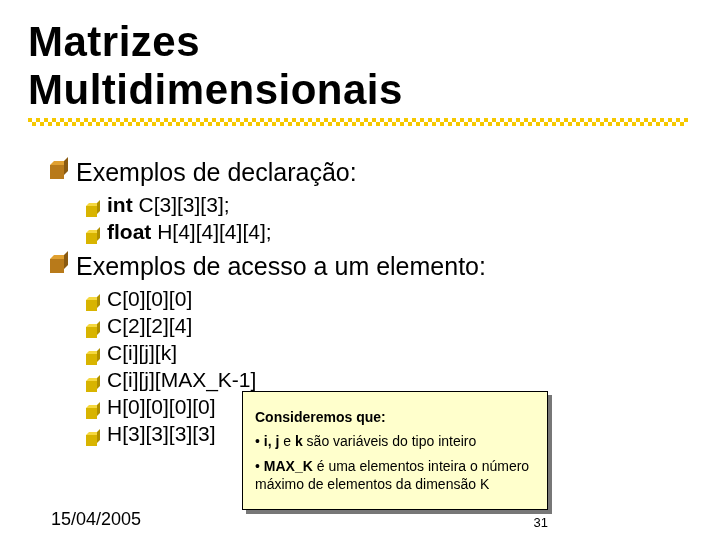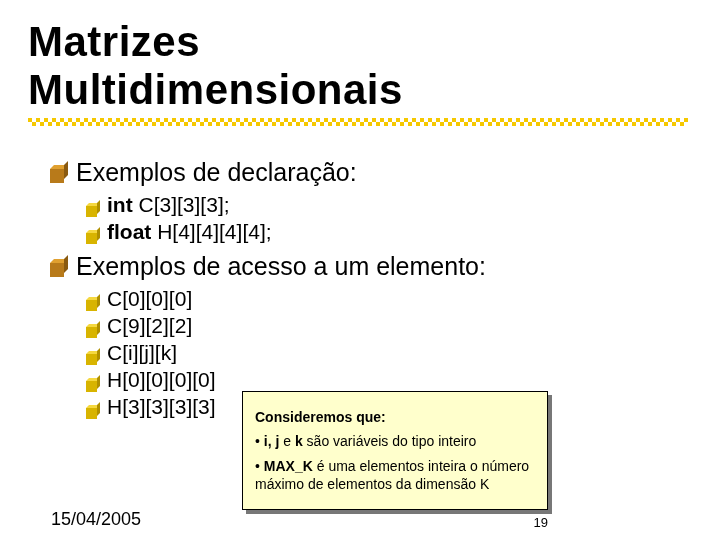--- a/index.html
+++ b/index.html
@@ -9,21 +9,21 @@
   .underline {
     height: 8px; width: 660px; margin-left: 0;
     background-image:
       linear-gradient(90deg, #f5c800 0 4px, transparent 4px 8px),
       linear-gradient(90deg, transparent 0 4px, #f5c800 4px 8px);
     background-size: 8px 4px, 8px 4px;
     background-position: 0 0, 0 4px;
     background-repeat: repeat-x, repeat-x;
   }
   .body { padding: 24px 0 0 22px; }
-  .lvl1 { display: flex; align-items: center; margin: 8px 0 6px 0; }
+  .lvl1 { display: flex; align-items: flex-start; margin: 8px 0 6px 0; }
   .cube1 { width: 14px; height: 14px; flex: none; margin-top: 7px; position: relative; }
   .cube1::before, .cube1::after { content: ""; position: absolute; }
   .cube1 { background: #b87a1a; }
   .cube1::before { left: 0; top: -4px; width: 14px; height: 4px; background: #e0a030; transform: skewX(-45deg); transform-origin: bottom left; }
   .cube1::after { right: -4px; top: -4px; width: 4px; height: 14px; background: #8a5a10; transform: skewY(-45deg); transform-origin: top left; }
   .cube2 { width: 11px; height: 11px; flex: none; margin-top: 6px; position: relative; background: #d8b400; }
   .cube2::before, .cube2::after { content: ""; position: absolute; }
   .cube2::before { left: 0; top: -3px; width: 11px; height: 3px; background: #f5d840; transform: skewX(-45deg); transform-origin: bottom left; }
   .cube2::after { right: -3px; top: -3px; width: 3px; height: 11px; background: #b09000; transform: skewY(-45deg); transform-origin: top left; }
   .lvl1-text { font-size: 25px; margin-left: 12px; color: #000; }
@@ -65,39 +65,43 @@
     <div class="lvl1">
       <span class="cube1"></span>
       <span class="lvl1-text">Exemplos de acesso a um elemento:</span>
     </div>
     <div class="lvl2">
       <span class="cube2"></span>
       <span class="lvl2-text">C[0][0][0]</span>
     </div>
     <div class="lvl2">
       <span class="cube2"></span>
-      <span class="lvl2-text">C[9][2][2]</span>
+      <span class="lvl2-text">C[2][2][4]</span>
     </div>
     <div class="lvl2">
       <span class="cube2"></span>
       <span class="lvl2-text">C[i][j][k]</span>
+    </div>
+    <div class="lvl2">
+      <span class="cube2"></span>
+      <span class="lvl2-text">C[i][j][MAX_K-1]</span>
     </div>
     <div class="lvl2">
       <span class="cube2"></span>
       <span class="lvl2-text">H[0][0][0][0]</span>
     </div>
     <div class="lvl2">
       <span class="cube2"></span>
       <span class="lvl2-text">H[3][3][3][3]</span>
     </div>
 
   </div>
 
   <div class="callout">
     <p class="bold">Consideremos que:</p>
     <p><span>• </span><span class="bold">i, j</span><span> e </span><span class="bold">k</span><span> são variáveis do tipo inteiro</span></p>
     <p><span>• </span><span class="bold">MAX_K</span><span> é uma elementos inteira o número máximo de elementos da dimensão K</span></p>
   </div>
 
   <div class="footer-date">15/04/2005</div>
-  <div class="footer-num">19</div>
+  <div class="footer-num">31</div>
 
 </div>
 
 </body></html>

